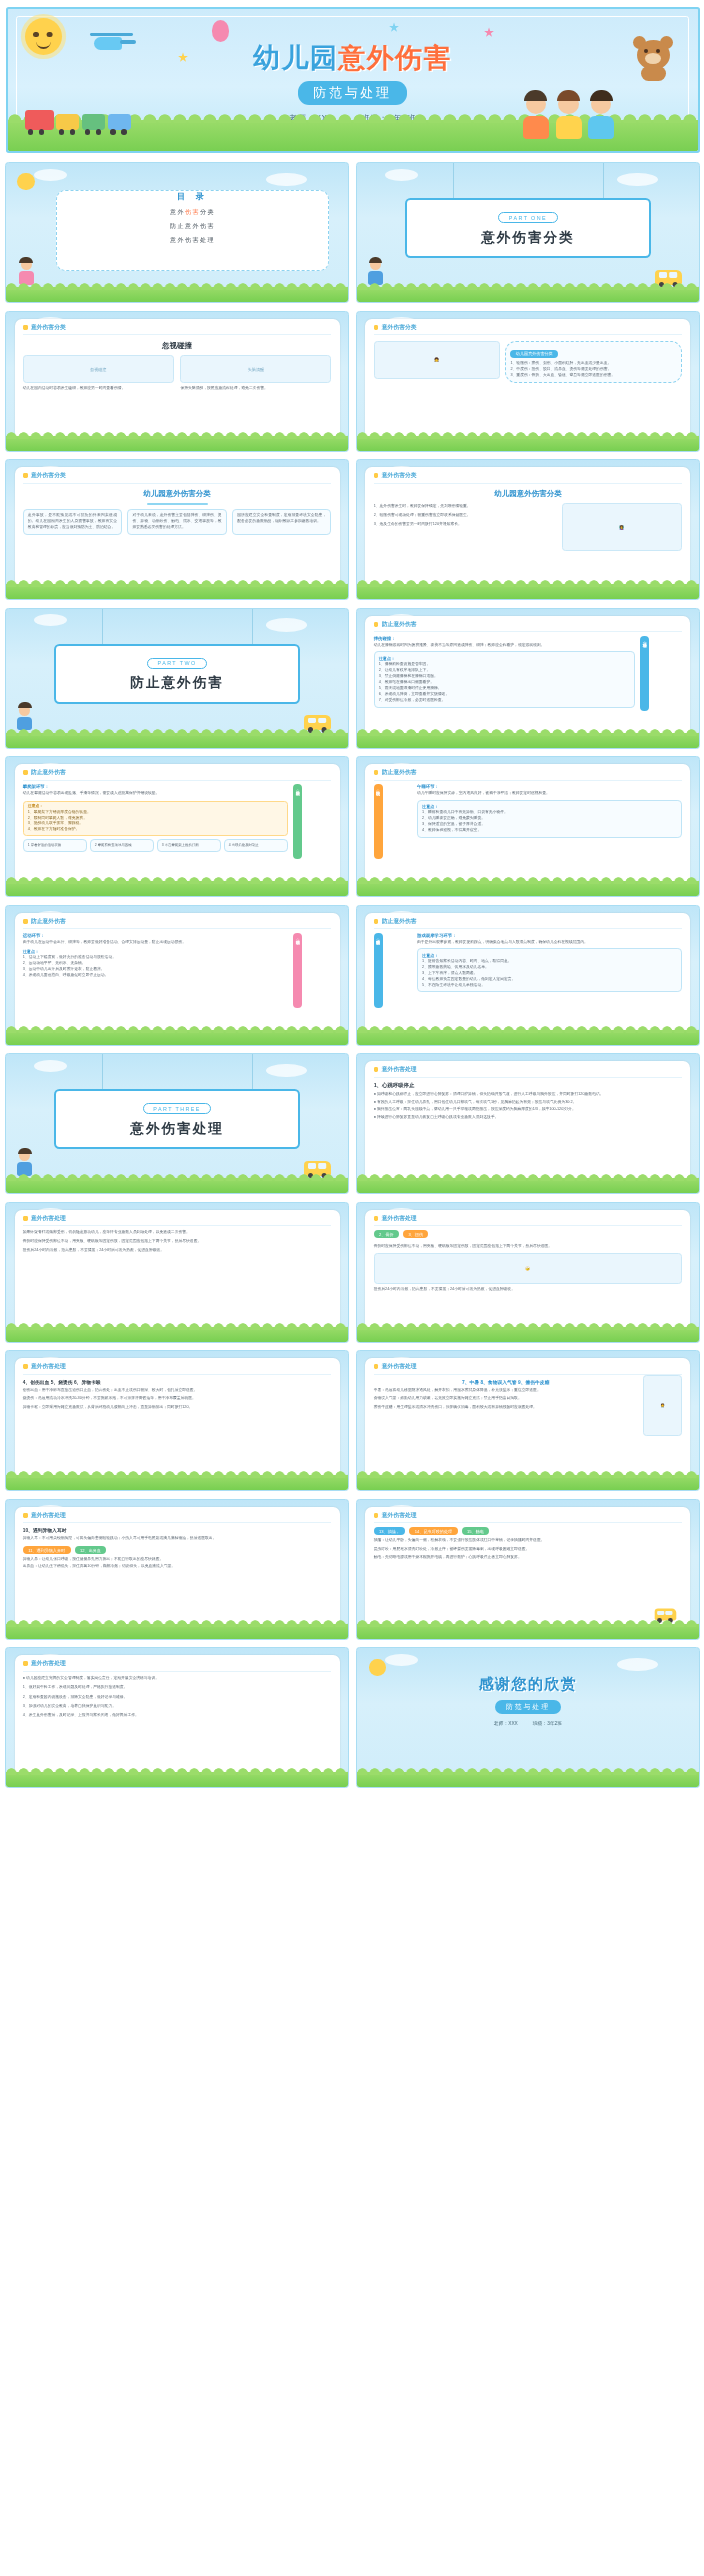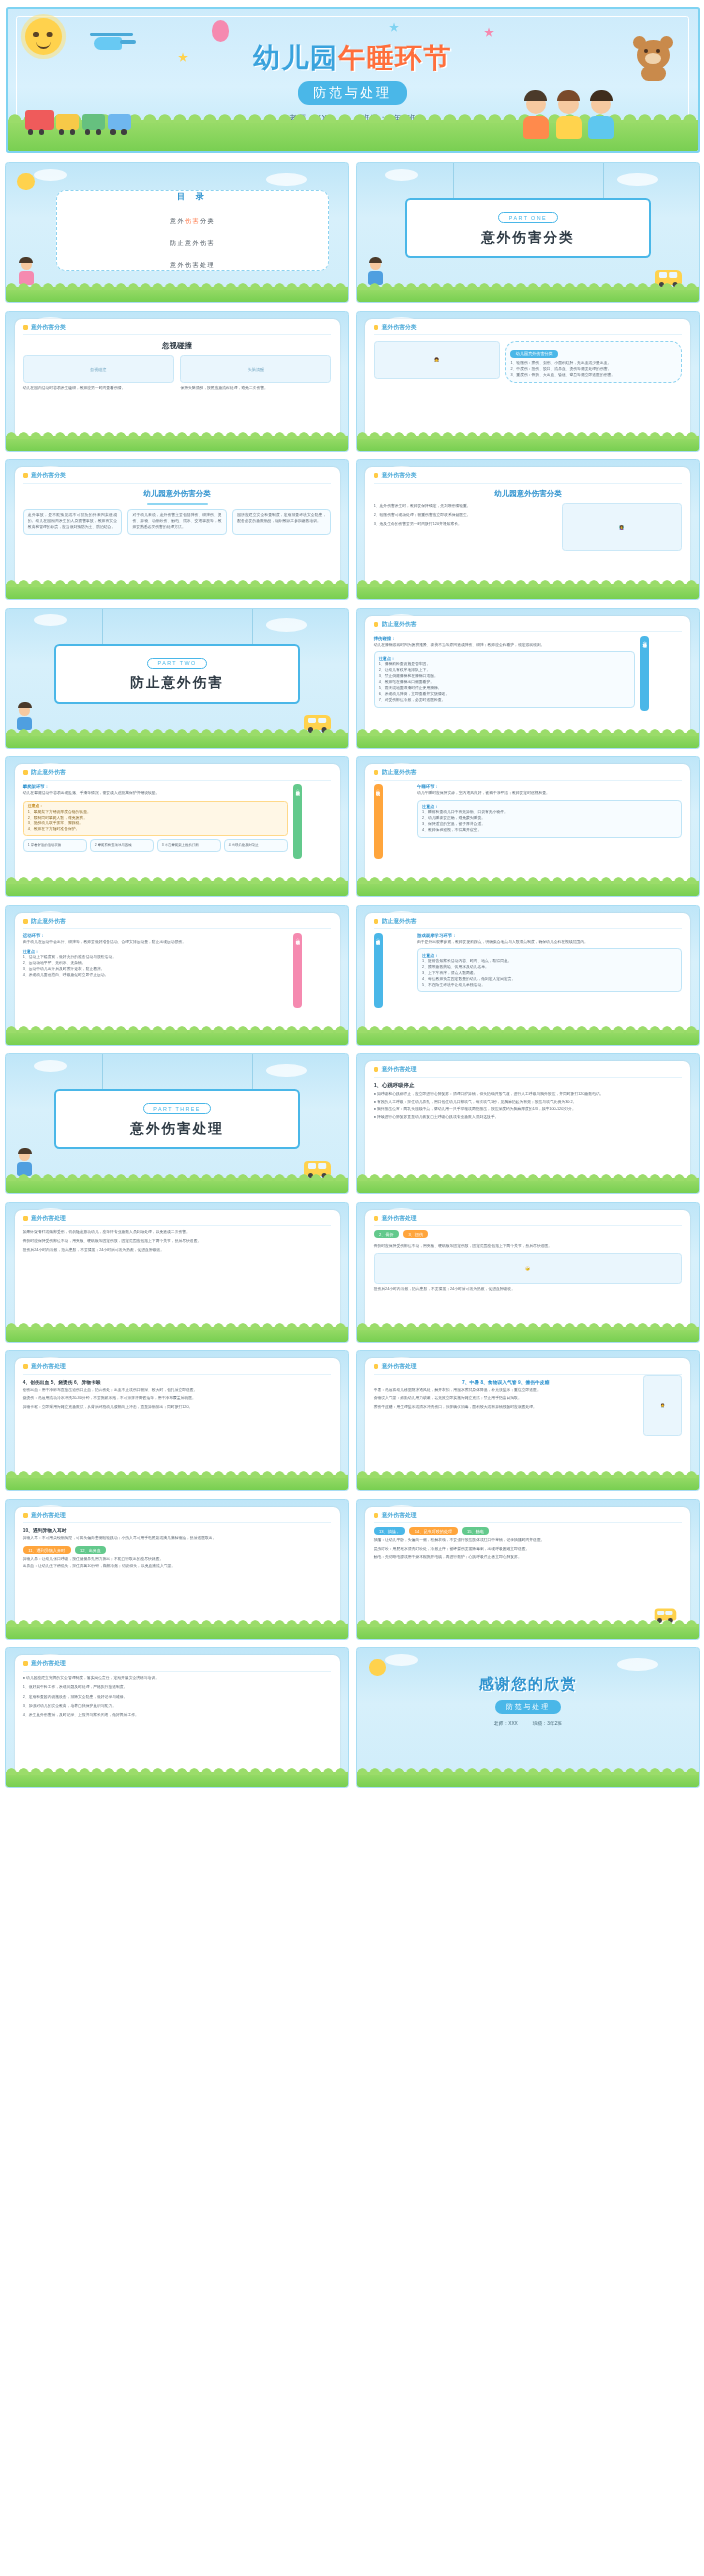--- a/index.html
+++ b/index.html
@@ -173,21 +173,21 @@
   .section-card .sect-title {
     font-size:13.6px; font-weight:bold; color:#2f3b45; margin-top:5.4px; letter-spacing:2px;
   }
   .hang { position:absolute; left:50%; top:0; width:0.7px; height:35px; background:#9ad2ea;}
   .hang.l{ margin-left:-75px; } .hang.r{ margin-left:75px; }
 
   
   .toc-card {
     position:absolute; left:50px; right:19px; top:27px; bottom:31px;
     background:#fff; border:1.4px dashed #8ed3f0; border-radius:9.5px;
-    display:flex; flex-direction:column; align-items:center; justify-content:space-between; gap:4.8px;
+    display:flex; flex-direction:column; align-items:center; justify-content:flex-start; gap:4.8px;
   }
   .toc-card .mu { font-size:8.2px; font-weight:bold; color:#2f93cf; letter-spacing:4.1px; margin-bottom:1.4px;}
   .toc-card .item { font-size:6.1px; color:#3f4a54; letter-spacing:1.4px; }
   .toc-card .item .hl { color:#ff6f3c; }
 
   
   .thanks { position:absolute; left:0; right:0; top:0; bottom:0; }
   .thanks .tbox {
     position:absolute; left:12.2px; right:12.2px; top:27px;
     text-align:center;
@@ -243,21 +243,21 @@
         <div class="ear r"></div>
       <div class="head"></div>
         <div class="eye l"></div>
         <div class="eye r"></div>
       <div class="snout"></div>
         <div class="bodyb"></div>
     </div>
 
     <div class="titles">
       <div class="t1">
-        <span class="a">幼儿园</span><span class="b">午睡环节</span>
+        <span class="a">幼儿园</span><span class="b">意外伤害</span>
       </div>
       <div class="t2">防范与处理</div>
       <div class="meta">
         <span>老师：XXX</span>
         <span>班级：3年2班</span>
       </div>
     </div>
 
     <div class="grass"></div>
     <div class="train">

